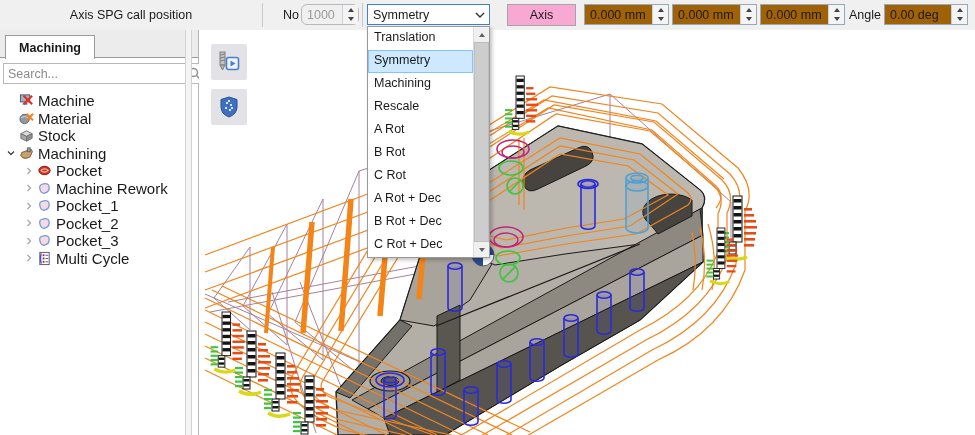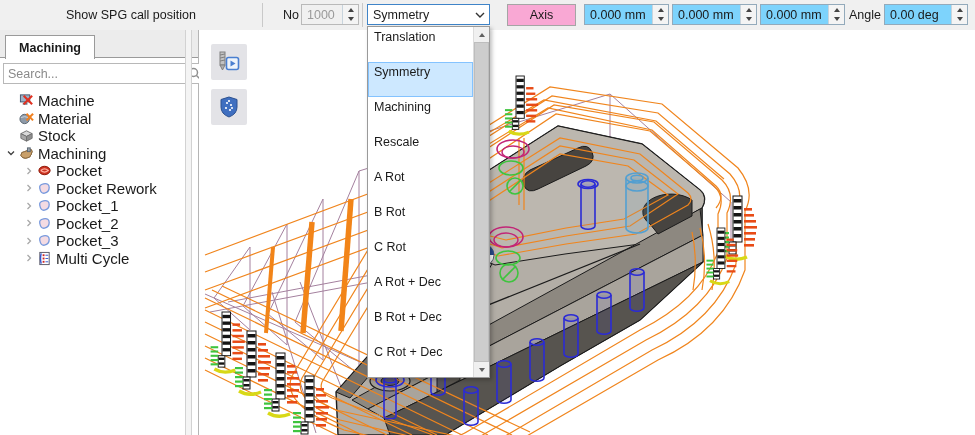--- a/index.html
+++ b/index.html
@@ -6,42 +6,42 @@
   #app{position:relative;width:975px;height:435px;overflow:hidden;
        font-family:"Liberation Sans","DejaVu Sans",sans-serif;font-size:12.5px;color:#1a1a1a;
        background:#fff;user-select:none;}
   
   #toolbar{position:absolute;left:0;top:0;width:975px;height:30px;background:#f0f0f0;
            border-bottom:1px solid #cfcfcf;}
   .tb-sep{position:absolute;top:3px;width:1px;height:24px;background:#c9c9c9;}
   #spg-label{position:absolute;left:0;top:0;width:262px;height:29px;display:flex;
              align-items:center;justify-content:center;}
   .tb-label{position:absolute;top:0;height:29px;display:flex;align-items:center;}
-  .spinbox{position:absolute;top:4px;height:21px;background:#7dd3fc;border:1px solid #93aabb;
+  .spinbox{position:absolute;top:4px;height:21px;background:#a16207;border:1px solid #93aabb;
            display:flex;align-items:stretch;box-sizing:border-box;}
   .spinbox .val{flex:1;display:flex;align-items:center;padding-left:5px;white-space:nowrap;overflow:hidden;}
   .spin-btns{width:15px;border-left:1px solid #c8d4dd;display:flex;flex-direction:column;background:#f4f4f4;}
   .spin-btns div{flex:1;display:flex;align-items:center;justify-content:center;}
   .tri-up{width:0;height:0;border-left:3.5px solid transparent;border-right:3.5px solid transparent;
           border-bottom:4px solid #444;}
   .tri-dn{width:0;height:0;border-left:3.5px solid transparent;border-right:3.5px solid transparent;
           border-top:4px solid #444;}
-  #no-spin{left:301px;width:58px;background:#f0f0f0;border-color:#b9b9b9;}
+  #no-spin{left:301px;width:58px;background:#f0f0f0;border-color:#b9b9b9;border-radius:6px;}
   #no-spin .val{color:#9a9a9a;}
   #combo{position:absolute;left:367px;top:4px;width:123px;height:21px;background:#fff;
          border:1px solid #3f84c8;box-sizing:border-box;display:flex;align-items:center;}
   #combo .val{flex:1;padding-left:5px;}
   #combo .chev{width:18px;display:flex;align-items:center;justify-content:center;}
   #axis-btn{position:absolute;left:507px;top:4px;width:69px;height:22px;background:#f9a8d4;
             border:1px solid #a5a5a5;box-sizing:border-box;display:flex;align-items:center;justify-content:center;}
   
   #dropdown{position:absolute;left:367px;top:26px;width:123px;background:#fff;border:1px solid #9a9a9a;
             box-shadow:2px 2px 4px rgba(0,0,0,.25);z-index:50;box-sizing:border-box;display:flex;}
   #dd-items{flex:1;}
-  .dd-item{height:35px;line-height:19px;padding-left:5px;white-space:nowrap;border:1px solid transparent;box-sizing:border-box;}
+  .dd-item{height:23px;line-height:19px;padding-left:5px;white-space:nowrap;border:1px solid transparent;box-sizing:border-box;}
   .dd-item.sel{background:#cde8ff;border-color:#84c3ff;}
   #dd-scroll{width:15px;background:#f0f0f0;border-left:1px solid #dcdcdc;display:flex;flex-direction:column;align-items:center;}
   #dd-scroll .arr{height:15px;display:flex;align-items:center;justify-content:center;width:100%;}
   #dd-thumb{flex:1;width:100%;background:#cdcdcd;border:1px solid #bdbdbd;box-sizing:border-box;}
   
   #panel{position:absolute;left:0;top:30px;width:199px;height:405px;background:#fff;
          border-right:1px solid #b5b5b5;box-sizing:border-box;padding-left:48px;}
   #tabstrip{position:absolute;left:0;top:0;width:100%;height:28px;background:#ececec;border-bottom:1px solid #9a9a9a;box-sizing:border-box;}
   #tab-machining{position:absolute;left:5px;top:5px;width:88px;height:23px;background:#fff;
                  border:1px solid #9a9a9a;border-bottom:none;display:flex;align-items:center;justify-content:center;
@@ -64,21 +64,21 @@
           display:flex;align-items:center;justify-content:center;}
   #vp-btn1{left:12px;top:14px;} #vp-btn2{left:12px;top:59px;}
   #scene{position:absolute;left:0;top:0;}
 </style>
 </head>
 <body>
 
 <div id="app">
 
   <div id="toolbar">
-    <div id="spg-label">Show SPG call position</div>
+    <div id="spg-label">Axis SPG call position</div>
     <div class="tb-sep" style="left:262px"></div>
     <div class="tb-label" style="left:283px">No</div>
     <div class="spinbox" id="no-spin">
       <div class="val">1000</div>
       <div class="spin-btns">
         <div>
             <span class="tri-up"></span>
           </div>
         <div>
             <span class="tri-dn"></span>
@@ -221,21 +221,21 @@
         <span class="exp">
           <svg width="10" height="10" viewBox="0 0 10 10">
               <polyline points="3.5,2 6.5,5 3.5,8" fill="none" stroke="#a8a8a8" stroke-width="1.3"></polyline>
             </svg>
         </span>
         <span class="ticon">
           <svg width="15" height="15" viewBox="0 0 16 16">
               <path d="M3,8 Q2,4 7,3 Q13,2 13,7 Q13,12 8,13 Q4,13.5 3,8 Z" fill="#f4dbe3" stroke="#7799dd" stroke-width="1.4"></path>
             </svg>
         </span>
-        <span class="tlabel">Pocket Rework</span>
+        <span class="tlabel">Machine Rework</span>
       </div>
       <div class="trow d1">
         <span class="exp">
           <svg width="10" height="10" viewBox="0 0 10 10">
               <polyline points="3.5,2 6.5,5 3.5,8" fill="none" stroke="#a8a8a8" stroke-width="1.3"></polyline>
             </svg>
         </span>
         <span class="ticon">
           <svg width="15" height="15" viewBox="0 0 16 16">
               <path d="M3,8 Q2,4 7,3 Q13,2 13,7 Q13,12 8,13 Q4,13.5 3,8 Z" fill="#f4dbe3" stroke="#7799dd" stroke-width="1.4"></path>

